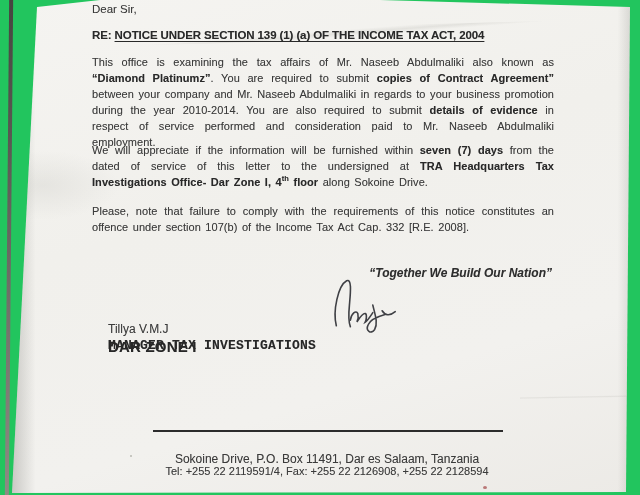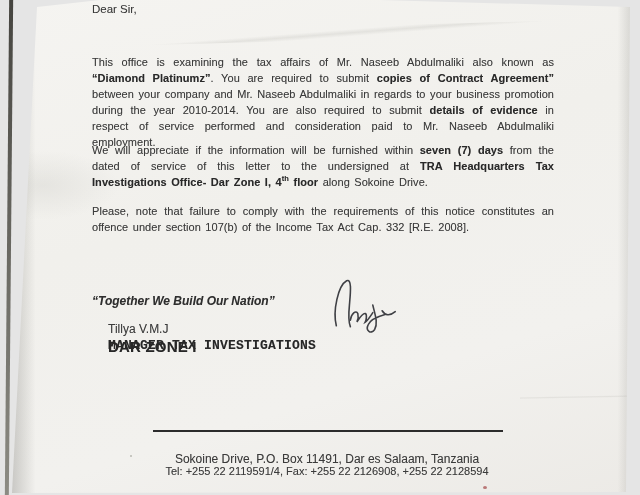--- a/index.html
+++ b/index.html
@@ -1,18 +1,18 @@
 <!DOCTYPE html>
 <html><head>
 <meta charset="utf-8">
 <style>
   html,body{margin:0;padding:0;background:#000;}
   .stage{
     position:relative;width:640px;height:495px;overflow:hidden;
-    background:#e5e5e5;
+    background:#22c55e;
     font-family:"Liberation Sans",sans-serif;
     color:#3a3a3a;
     text-shadow:0 0 0.6px rgba(70,70,70,0.35);
   }
   .edge-strip{
     position:absolute;left:7px;top:-4px;width:4px;height:503px;
     background:linear-gradient(to bottom,#45443f,#8d8c84);
     transform:rotate(0.5deg);
   }
   .paper{
@@ -36,21 +36,21 @@
   .salutation{left:92px;top:3px;font-size:11.5px;}
   .subject{left:92px;top:29px;font-size:11.5px;font-weight:bold;color:#2b2b2b;letter-spacing:-0.1px;}
   .subject .u{text-decoration:underline;text-underline-offset:2px;}
   .para{left:92px;width:462px;text-align:justify;font-size:11px;line-height:16px;word-spacing:1.4px;letter-spacing:0.05px;}
   .p1{top:54px;}
   .p2{top:142px;}
   .p3{top:203px;}
   .para strong, .subject{color:#292929;}
   sup.b{font-weight:bold;font-size:7.5px;line-height:0;vertical-align:super;color:#292929;}
 
-  .center-block{left:92px;width:460px;text-align:left;margin-top:28px;}
+  .center-block{left:92px;width:460px;text-align:right;}
   .motto{top:266px;font-weight:bold;font-style:italic;font-size:12px;color:#2e2e2e;}
   .signature-svg{position:absolute;left:327px;top:278px;width:86px;height:58px;}
   .sig-block{left:108px;width:456px;}
   .sig-name{top:322px;font-size:12px;color:#3c3c3c;}
   .sig-title{top:338px;font-size:13px;font-weight:bold;color:#272727;letter-spacing:0.2px;font-family:Liberation Mono, monospace;}
   .sig-zone{top:338px;font-size:15px;font-weight:bold;color:#272727;letter-spacing:0.2px;}
 
   .footer-rule{left:153px;top:430px;width:350px;height:2px;background:#2c2c2c;}
   .footer-block{left:99px;width:456px;text-align:center;}
   .footer-cert{top:436px;font-size:13px;font-weight:bold;color:#252525;}
@@ -71,20 +71,21 @@
   <div class="paper">
     <div class="paper-shade-left"></div>
     <div class="paper-shade-right"></div>
     <div class="crease-top"></div>
     <div class="crease-mid"></div>
     <div class="crease-low"></div>
   </div>
 
   <div class="abs salutation">Dear Sir,</div>
 
+  <div class="abs subject"><span>RE: </span><span class="u">NOTICE UNDER SECTION 139 (1) (a) OF THE INCOME TAX ACT, 2004</span></div>
 
   <p class="abs para p1"><span>This office is examining the tax affairs of Mr. Naseeb Abdulmaliki also known as </span><strong>“Diamond Platinumz”</strong><span>. You are required to submit </span><strong>copies of Contract Agreement”</strong><span> between your company and Mr. Naseeb Abdulmaliki in regards to your business promotion during the year 2010-2014. You are also required to submit </span><strong>details of evidence</strong><span> in respect of service performed and consideration paid to Mr. Naseeb Abdulmaliki employment.</span></p>
 
   <p class="abs para p2"><span>We will appreciate if the information will be furnished within </span><strong>seven (7) days</strong><span> from the dated of service of this letter to the undersigned at </span><strong>TRA Headquarters Tax Investigations Office- Dar Zone I, 4</strong><sup class="b">th</sup><strong> floor</strong><span> along Sokoine Drive.</span></p>
 
   <p class="abs para p3">Please, note that failure to comply with the requirements of this notice constitutes an offence under section 107(b) of the Income Tax Act Cap. 332 [R.E. 2008].</p>
 
   <div class="abs center-block motto">“Together We Build Our Nation”</div>
 
   <svg class="signature-svg" viewBox="0 0 90 62" fill="none" xmlns="http://www.w3.org/2000/svg">

